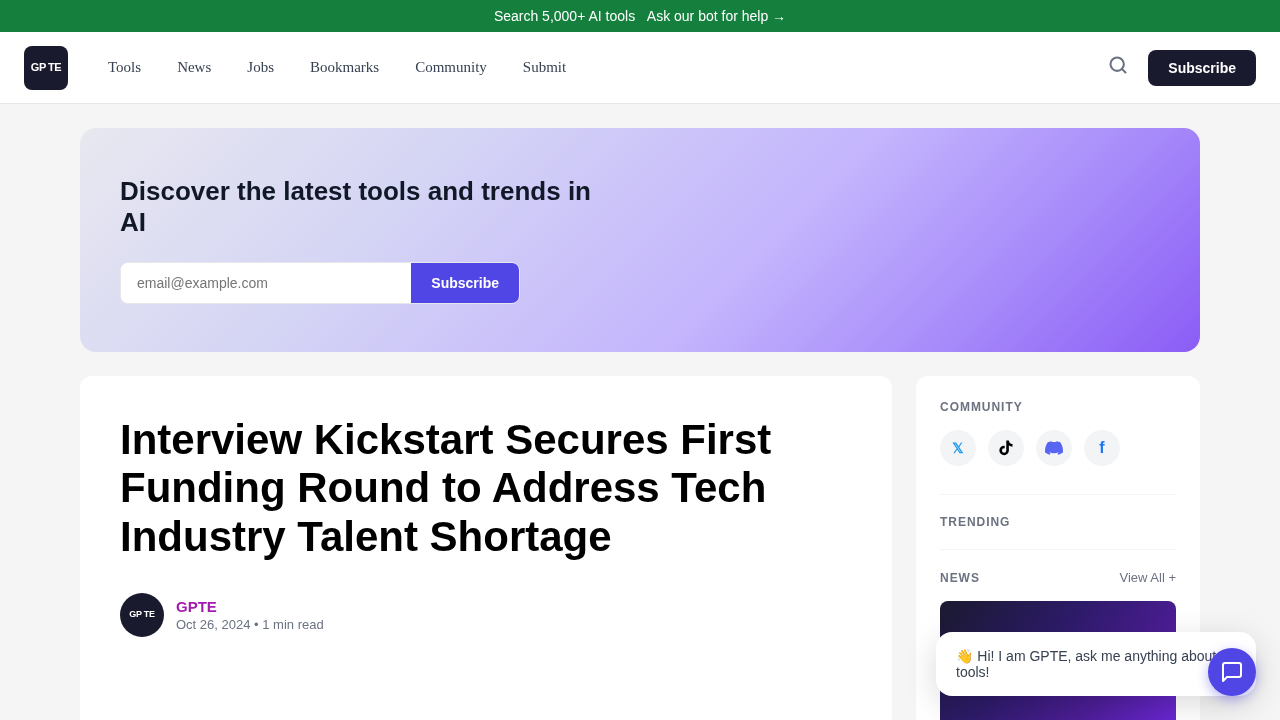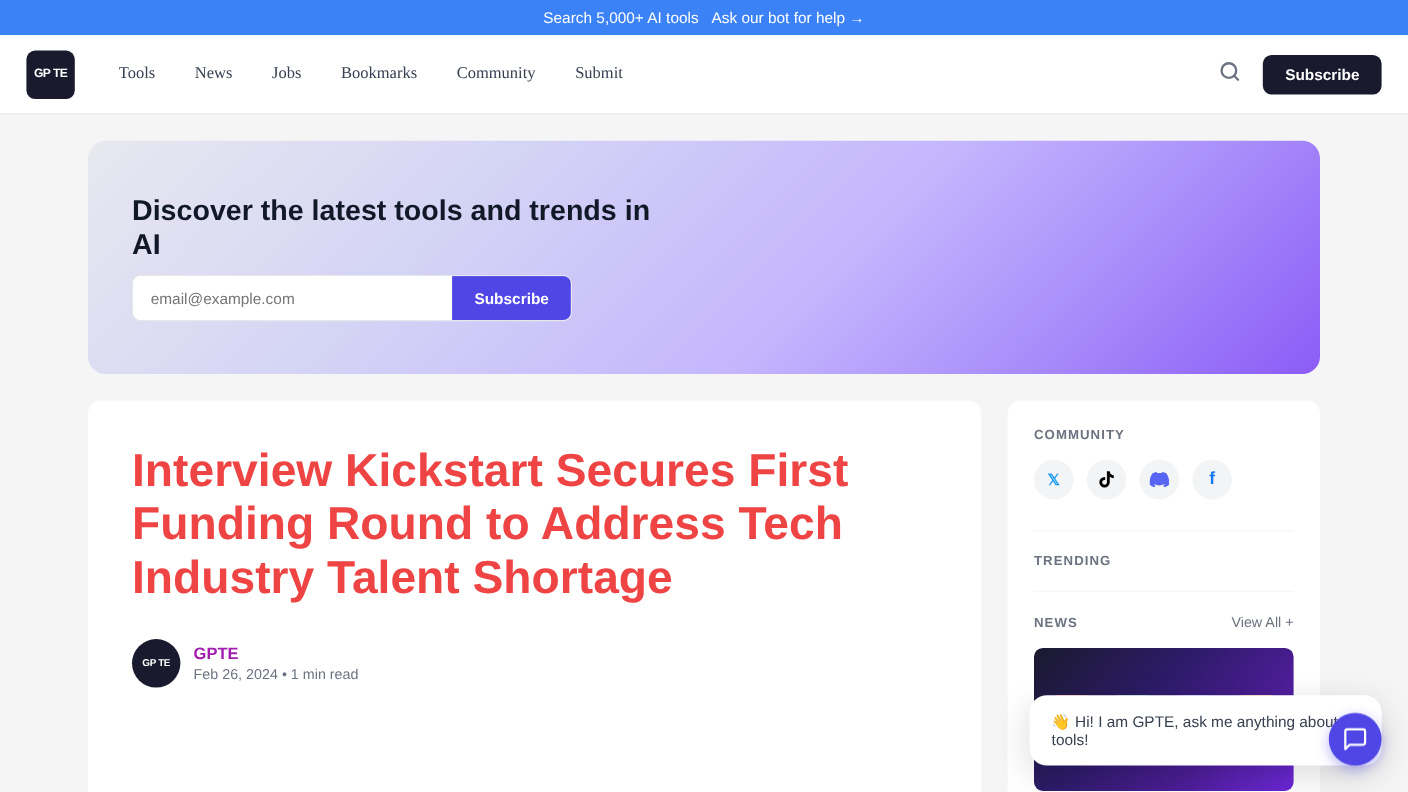--- a/index.html
+++ b/index.html
@@ -1,20 +1,20 @@
 <!DOCTYPE html>
 <html><head>
   <meta charset="utf-8">
   <style>
     * { margin: 0; padding: 0; box-sizing: border-box; }
     body { font-family: -apple-system, BlinkMacSystemFont, 'Segoe UI', sans-serif; background: #f5f5f5; width: 1280px; min-height: 720px; overflow-x: hidden; }
 
     
     .top-banner {
-      background: #3b82f6;
+      background: #15803d;
       color: white;
       text-align: center;
       padding: 8px 16px;
       font-size: 14px;
     }
     .top-banner a { color: white; text-decoration: none; font-weight: 500; }
 
     
     .navbar {
       background: white;
@@ -98,21 +98,21 @@
       border-radius: 16px;
       padding: 48px 40px;
       margin-bottom: 24px;
       position: relative;
       overflow: hidden;
     }
     .hero-title {
       font-size: 26px;
       font-weight: 800;
       color: #111827;
-      margin-bottom: 12px;
+      margin-bottom: 24px;
       max-width: 500px;
     }
     .hero-subtitle {
       font-size: 15px;
       color: #374151;
       margin-bottom: 28px;
       max-width: 500px;
       line-height: 1.6;
     }
     .email-form {
@@ -150,21 +150,21 @@
     }
     .main-article {
       flex: 1;
       background: white;
       border-radius: 12px;
       padding: 40px;
     }
     .article-title {
       font-size: 42px;
       font-weight: 900;
-      color: #ef4444;
+      color: #000000;
       line-height: 1.15;
       margin-bottom: 32px;
     }
     .author-row {
       display: flex;
       align-items: center;
       gap: 12px;
     }
     .author-avatar {
       width: 44px;
@@ -357,21 +357,21 @@
   <div class="content-area">
 
     <div class="main-article">
       <h1 class="article-title">Interview Kickstart Secures First Funding Round to Address Tech Industry Talent Shortage</h1>
       <div class="author-row">
         <div class="author-avatar">GP
 TE</div>
         <div>
           <div class="author-name">GPTE</div>
           <div class="author-meta">
-            <span>Feb 26, 2024</span>
+            <span>Oct 26, 2024</span>
             <span> • </span>
             <span>1 min read</span>
           </div>
         </div>
       </div>
     </div>
 
     <div class="sidebar">
       <div class="sidebar-card">
 

